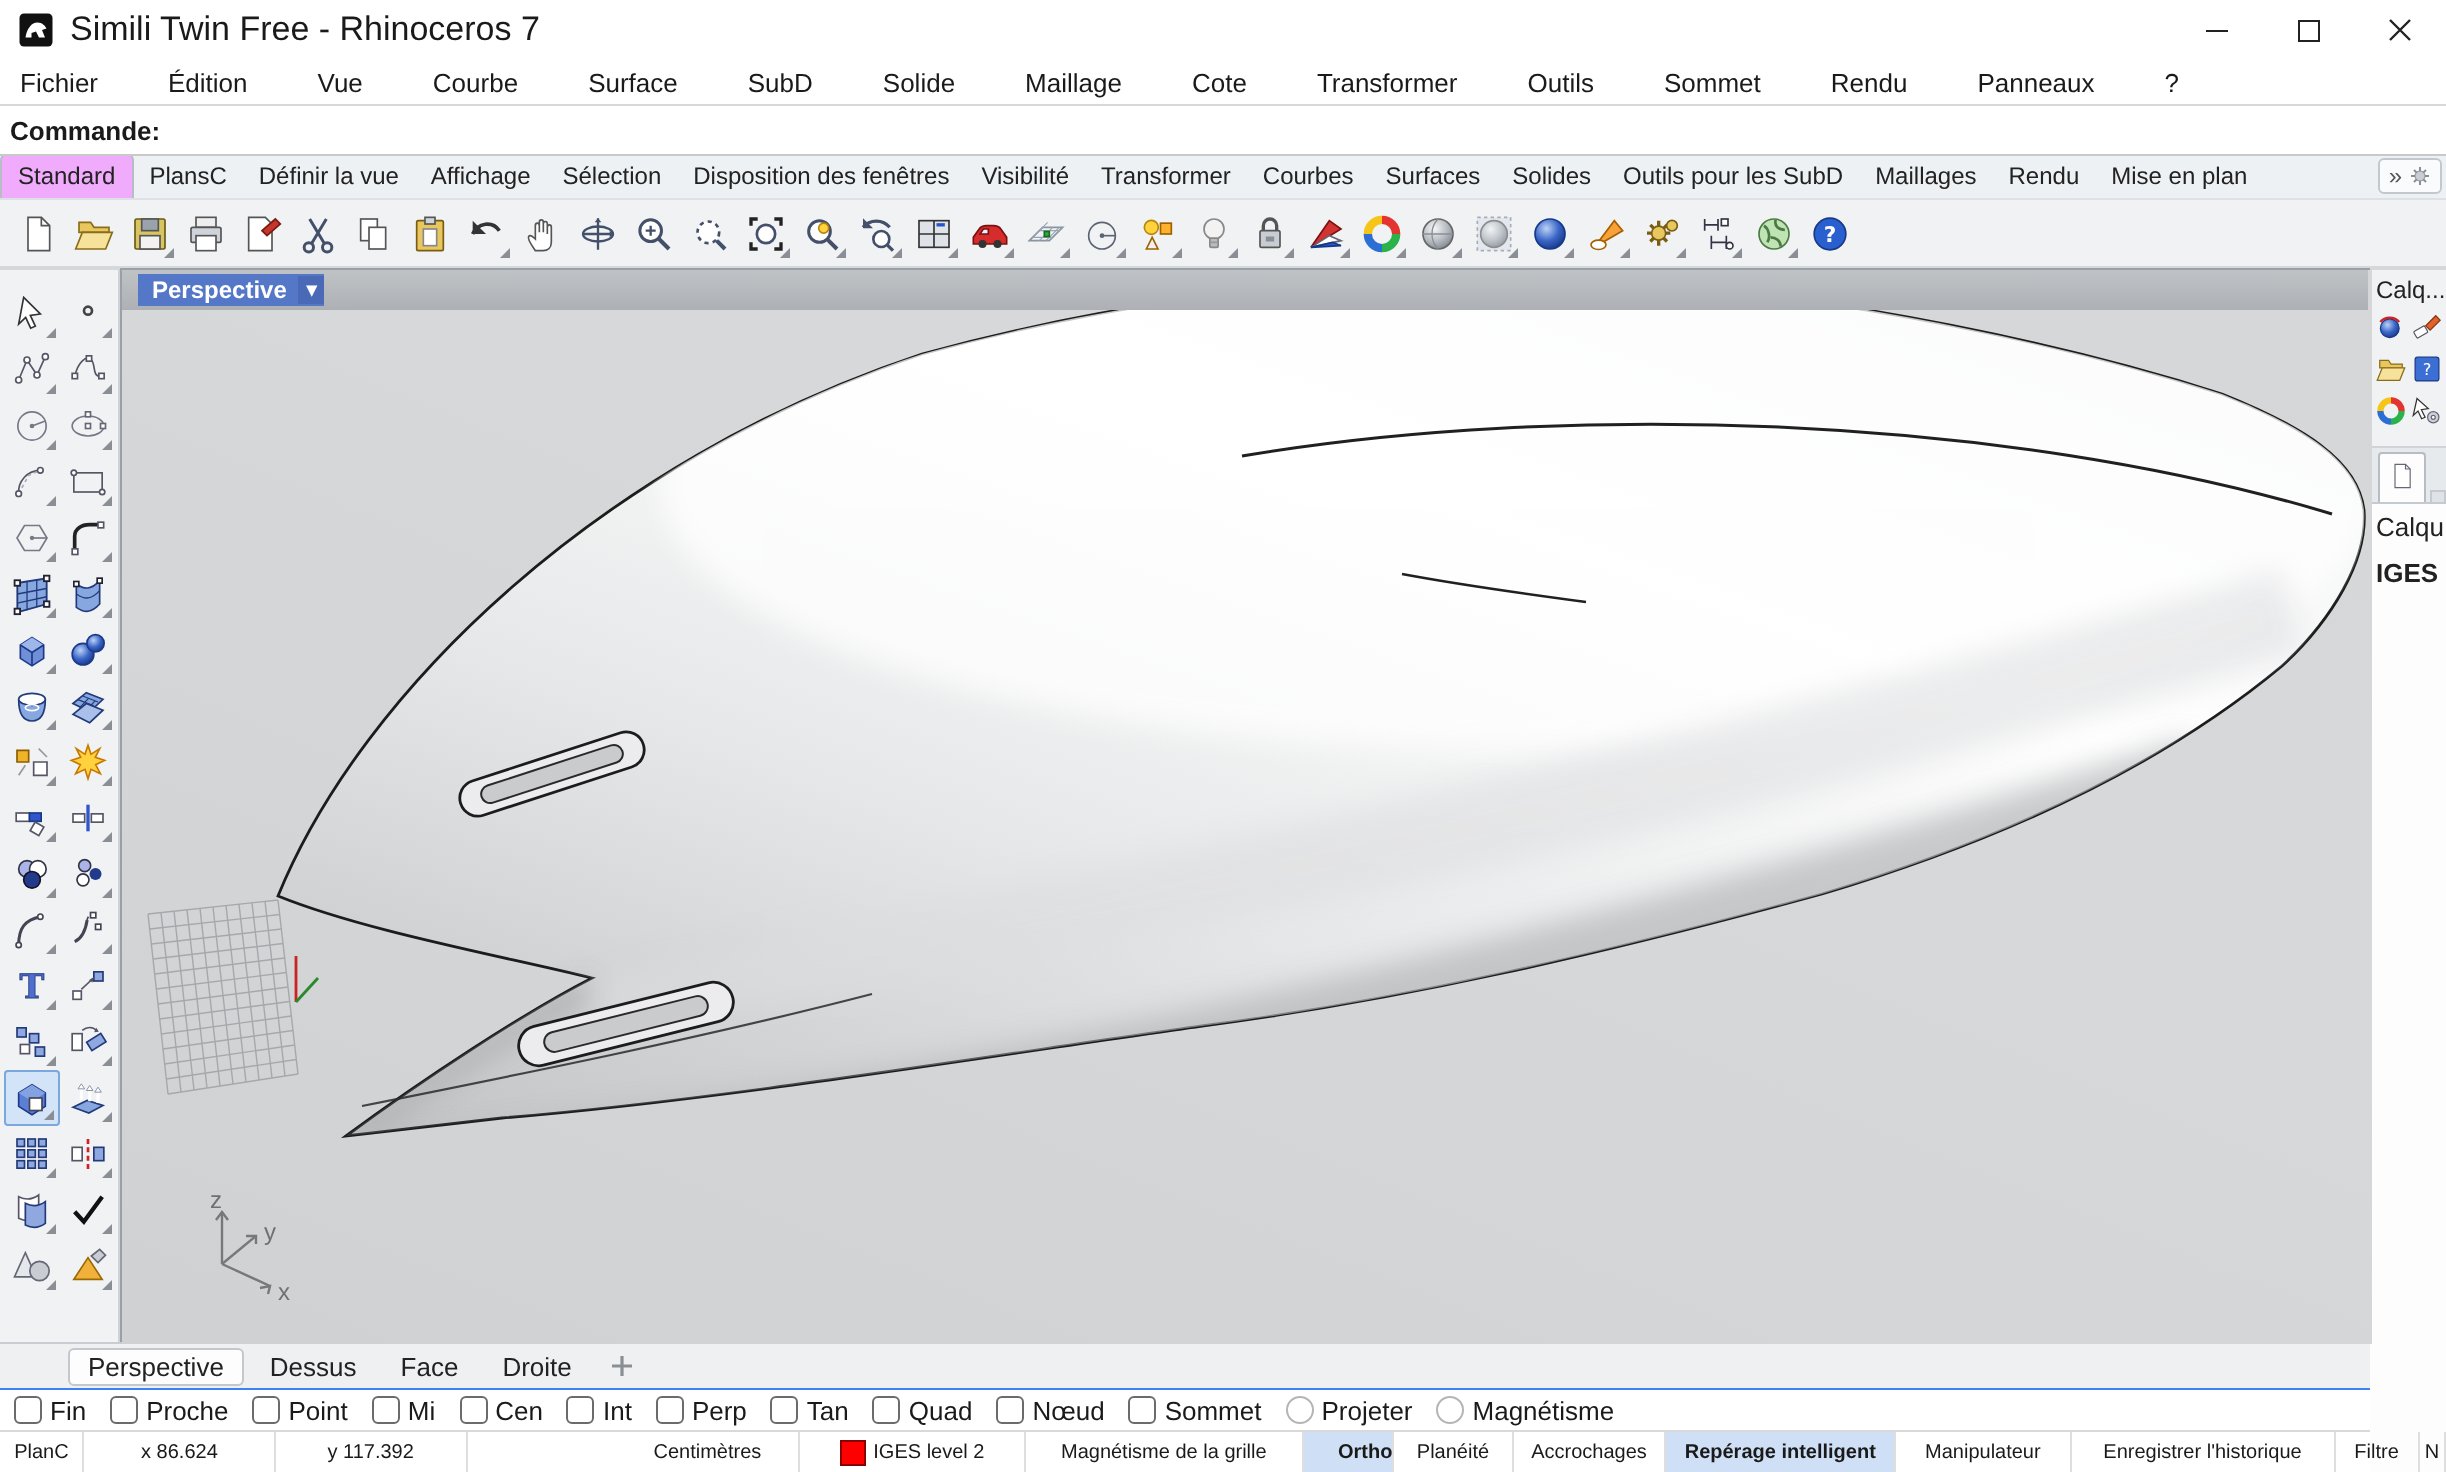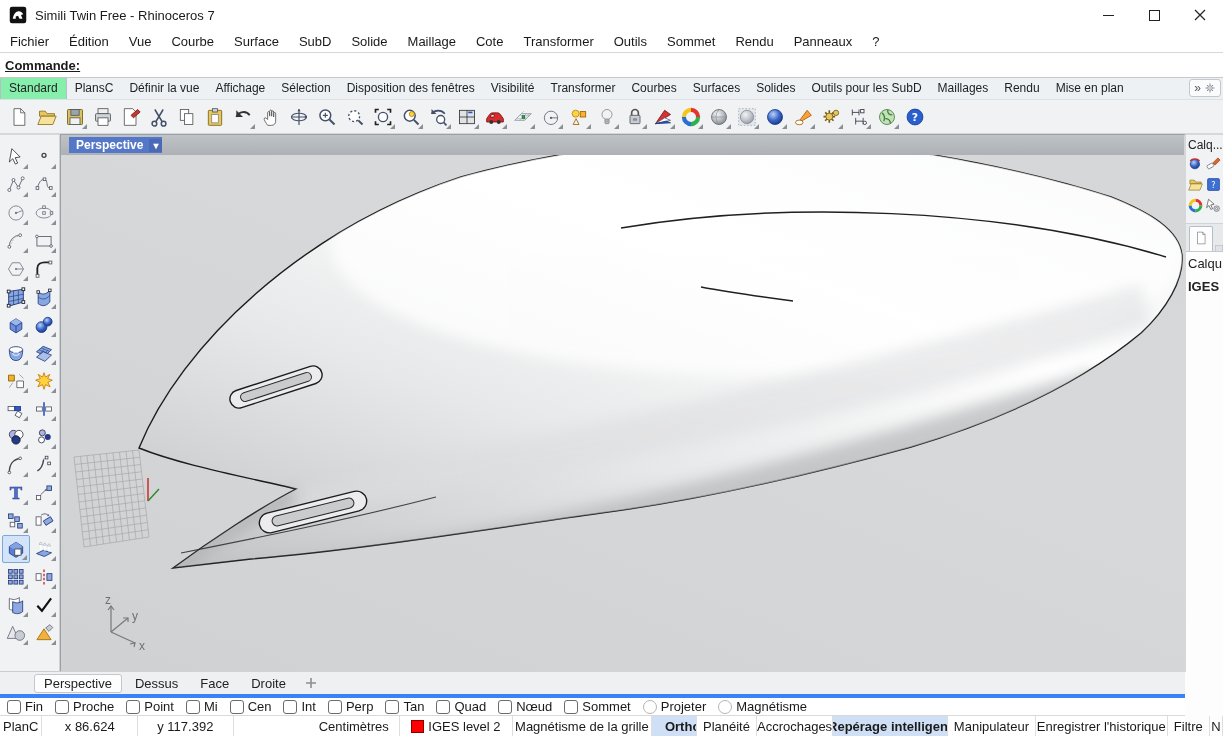--- a/index.html
+++ b/index.html
@@ -1,29 +1,29 @@
 <!DOCTYPE html>
 <html><head>
 <meta charset="utf-8">
 <style>
   * { margin:0; padding:0; box-sizing:border-box; }
   html,body { width:1223px; height:736px; overflow:hidden;
     font-family:"Liberation Sans", sans-serif; background:#fff; color:#1a1a1a; }
   .titlebar { height:30px; display:flex; align-items:center; background:#fff; }
   .app-icon { width:18px; height:18px; margin:0 8px 0 9px; flex:none; }
-  .title-text { font-size:13px; }
+  .title-text { font-size:17px; }
   .win-controls { margin-left:auto; display:flex; height:100%; }
   .win-btn { width:46px; display:flex; align-items:center; justify-content:center; font-size:13px; color:#222; }
-  .menubar { height:22px; display:flex; align-items:center; background:#fff; font-size:13px; }
+  .menubar { height:22px; display:flex; align-items:center; background:#fff; font-size:13px;gap:15px; }
   .menu-item { padding:2px 10px; cursor:default; }
   .cmdrow { height:26px; background:#fff; border-top:1px solid #d8d8d8; border-bottom:1px solid #c9c9c9; display:flex; align-items:center; }
-  .cmdrow .cmd-label { font-weight:bold; font-size:13px; padding-left:5px;text-decoration:underline; }
+  .cmdrow .cmd-label { font-weight:bold; font-size:13px; padding-left:5px; }
   .ribbon { height:22px; background:#eef1f4; display:flex; align-items:flex-end; font-size:12px; border-bottom:1px solid #dde1e6; overflow:hidden; }
   .rtab { padding:3px 8px 4px; color:#222; white-space:nowrap; }
-  .rtab.active { background:#86efac; border:1px solid #b8bdc5; border-bottom:none; border-radius:3px 3px 0 0; }
+  .rtab.active { background:#f0abfc; border:1px solid #b8bdc5; border-bottom:none; border-radius:3px 3px 0 0; }
   .rtab-overflow { margin-left:auto; display:flex; align-items:center; gap:3px; border:1px solid #c3c8ce; background:#fafbfc; border-radius:3px; padding:1px 4px; margin-bottom:2px; margin-right:2px; font-size:12px; color:#555; }
   .toolbar { height:34px; background:#f1f2f3; display:flex; align-items:center; padding-left:5px; border-bottom:1px solid #d5d8db; }
   .tool { width:28px; height:28px; display:flex; align-items:center; justify-content:center; position:relative; flex:none; }
   .tool.flyout::after { content:""; position:absolute; right:2px; bottom:2px; border-left:5px solid transparent; border-bottom:5px solid #8a8f96; }
   .tool.active { background:#d4e4f8; border:1px solid #7ba7dc; border-radius:2px; }
   .main { display:flex; height:537px; }
   .side-toolbar { width:60px; background:#f1f2f3; border-top:1px solid #d5d8db; border-right:1px solid #cfd3d7;
      display:grid; grid-template-columns:28px 28px; grid-auto-rows:28px; justify-content:center; padding-top:8px; }
   .viewport { width:1125px; height:537px; position:relative; background:#cfd0d2; border:1px solid #9aa0a6; }
   .viewport svg.scene { position:absolute; inset:0; }
@@ -36,25 +36,25 @@
   .rp-tabstrip { margin-top:6px; border-top:1px solid #d0d4d8; background:#e7eaed; height:28px; display:flex; align-items:flex-end; padding-left:4px; overflow:hidden; }
   .rp-doc-tab { background:#fdfdfd; border:1px solid #b8bdc5; border-bottom:none; border-radius:2px 2px 0 0; padding:3px 4px 2px; }
   .rp-doc-tab2 { background:#dfe2e6; border:1px solid #c5cad0; border-bottom:none; margin-left:2px; padding:3px 3px 2px; width:14px; }
   .rp-tabs { background:#fdfdfd; border-top:1px solid #c5cad0; height:100%; }
   .rp-tab { padding:4px 3px; white-space:nowrap; overflow:hidden; font-size:13px; color:#222; }
   .rp-tab.active { font-weight:bold; }
   .vtabs { height:23px; background:#eef0f2; border-top:1px solid #c9ccd0; display:flex; align-items:center; padding-left:34px; font-size:13px; gap:4px; }
   .vtab { padding:1px 9px; color:#222; }
   .vtab.active { background:#fdfdfd; border:1px solid #c3c8ce; border-radius:3px; }
   .vtab-add { margin-left:6px; display:flex; align-items:center; }
-  .osnap { height:21px; background:#fff; border-top:4px solid #3b82f6; display:flex; align-items:center; padding-left:7px; gap:12px; font-size:13px; }
+  .osnap { height:21px; background:#fff; border-top:1px solid #3b82f6; display:flex; align-items:center; padding-left:7px; gap:12px; font-size:13px; }
   .os-item { display:flex; align-items:center; gap:4px; white-space:nowrap; }
   .os-box { width:14px; height:14px; border:1px solid #6b6b6b; border-radius:3px; background:#fff; flex:none; }
   .os-box.round { border-color:#b5b5b5; border-radius:8px; }
-  .statusbar { height:21px; background:#fff; border-top:1px solid #d9d9d9; display:flex; font-size:13px; align-items:stretch; overflow:hidden; }
+  .statusbar { height:21px; background:#fff; border-top:1px solid #d9d9d9; display:flex; font-size:10px; align-items:stretch; overflow:hidden; }
   .st-cell { display:flex; align-items:center; justify-content:center; gap:4px; padding:0 6px; border-right:1px solid #dedede; white-space:nowrap; overflow:hidden; min-width:0; }
   .st-cell.active { background:#cfe0f6; font-weight:bold; }
   .st-swatch { width:13px; height:13px; border:1px solid #8a0000; flex:none; }
   .hiddendefs { position:absolute; width:0; height:0; }
 </style>
 </head>
 <body>
 
 <svg class="hiddendefs" aria-hidden="true">
   <defs>

